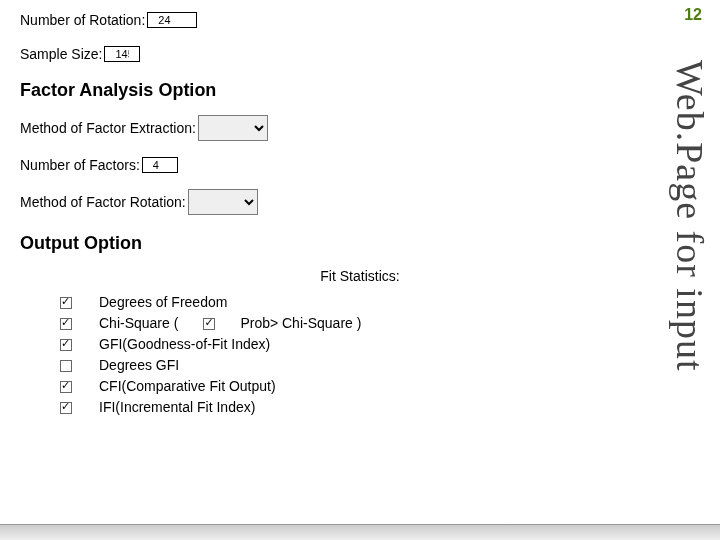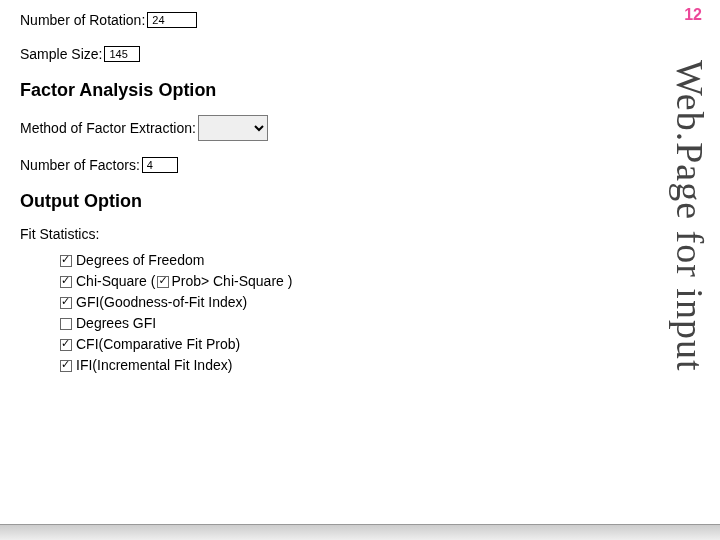--- a/index.html
+++ b/index.html
@@ -23,21 +23,21 @@
     display: flex;
     align-items: center;
   }
   .field-row label {
     margin-right: 2px;
   }
   input[type="text"] {
     border: 1px solid #000;
     font-family: Arial, sans-serif;
     font-size: 11px;
-    padding: 0 4px;
+    padding: 0 10px;
     height: 16px;
     background: #fff;
   }
   .w50 { width: 50px; }
   .w40 { width: 36px; }
   select {
     border: 1px solid #7a7a7a;
     background: #efefef;
     font-family: Arial, sans-serif;
     font-size: 11px;
@@ -45,28 +45,30 @@
     padding: 12px 2px;
   }
   .w70 { width: 70px; }
   h2.section {
     font-size: 18px;
     font-weight: bold;
     margin: 18px 0 14px 0;
   }
   .fit-label {
     margin: 10px 0 8px 0;
+    text-align: center;
   }
   .checklist {
     margin-left: 40px;
     line-height: 1.5;
   }
   .check-row {
     display: flex;
     align-items: center;
+    gap: 23px;
   }
   .cb {
     display: inline-block;
     width: 12px;
     height: 12px;
     border: 1px solid #666;
     background: #fff;
     margin-right: 4px;
     position: relative;
     flex-shrink: 0;
@@ -98,21 +100,21 @@
     font-size: 11px;
     line-height: 12px;
     color: #000;
   }
   .page-number {
     position: absolute;
     top: 6px;
     right: 18px;
     font-size: 16px;
     font-weight: bold;
-    color: #ec4899;
+    color: #4d7c0f;
   }
   .side-title {
     position: absolute;
     top: 60px;
     right: 8px;
     width: 60px;
     height: 460px;
     writing-mode: vertical-rl;
     text-orientation: mixed;
     font-family: "Times New Roman", serif;
@@ -156,20 +158,26 @@
     <select class="w70">
       <option>ML</option>
     </select>
   </div>
 
   <div class="field-row" style="margin-top:16px;">
     <label>Number of Factors:</label>
     <input type="text" class="w40" value="4" style="">
   </div>
 
+  <div class="field-row" style="margin-top:16px;">
+    <label>Method of Factor Rotation:</label>
+    <select class="w70">
+      <option>Varimax</option>
+    </select>
+  </div>
 
   <h2 class="section">Output Option</h2>
 
   <div class="fit-label">Fit Statistics:</div>
 
   <div class="checklist">
 
     <div class="check-row">
       <span class="cb checked"></span>
       <span>Degrees of Freedom</span>
@@ -187,21 +195,21 @@
       <span>GFI(Goodness-of-Fit Index)</span>
     </div>
 
     <div class="check-row">
       <span class="cb"></span>
       <span>Degrees GFI</span>
     </div>
 
     <div class="check-row">
       <span class="cb checked"></span>
-      <span>CFI(Comparative Fit Prob)</span>
+      <span>CFI(Comparative Fit Output)</span>
     </div>
 
     <div class="check-row">
       <span class="cb checked"></span>
       <span>IFI(Incremental Fit Index)</span>
     </div>
 
 
   </div>
 

